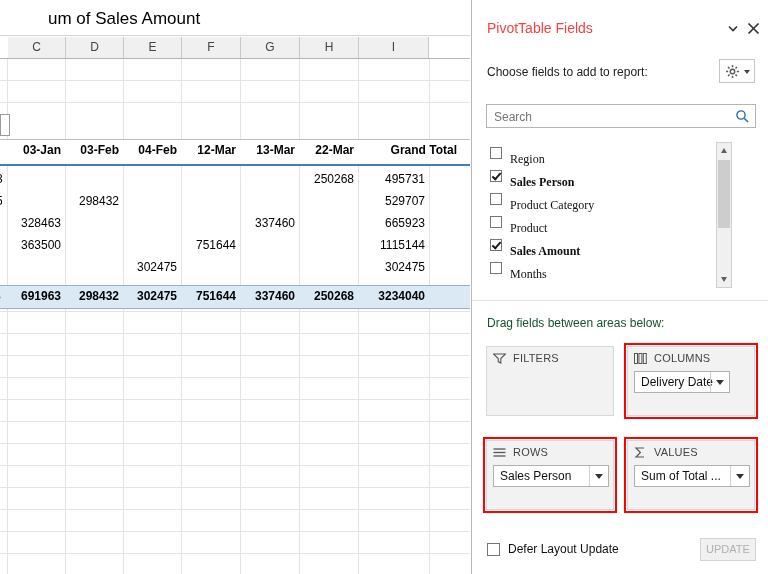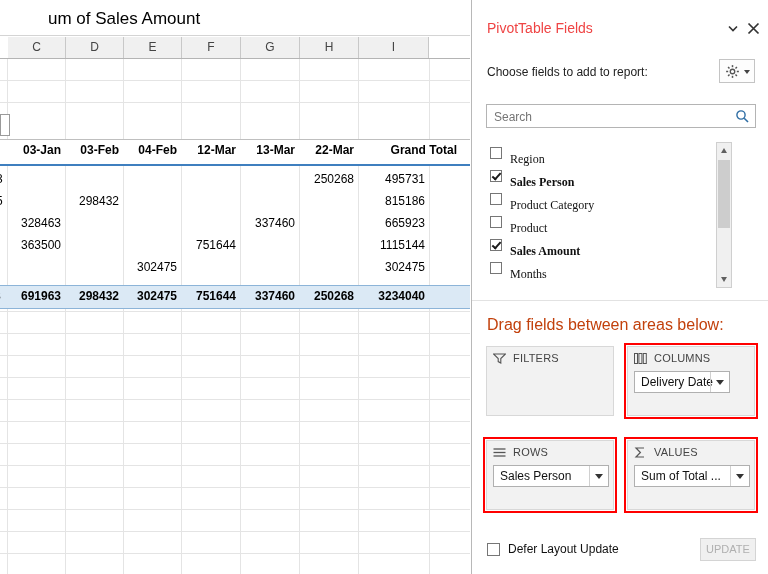--- a/index.html
+++ b/index.html
@@ -283,22 +283,22 @@
   .sb-thumb {
     position: absolute;
     left: 1px; top: 17px;
     width: 12px; height: 68px;
     background: #cdcdcd;
   }
 
   .drag-label {
     position: absolute;
     left: 15px; top: 316px;
-    font-size: 16px;
-    color: #c2410c;
+    font-size: 12px;
+    color: #14532d;
   }
 
   .area {
     position: absolute;
     background: #f2f2f2;
     border: 1px solid #d8d8d8;
     box-sizing: border-box;
   }
   .area-title {
     position: absolute;
@@ -438,21 +438,21 @@
       <div class="cell hdr" style="left:358px;top:81px;width:71px;margin-left:32px;">Grand Total</div>
 
       <div>
         <div class="cell" style="left:-4px;top:110px;width:12px;text-align:left;padding-left:0;">3</div>
         <div class="cell" style="left:299px;top:110px;width:59px;">250268</div>
         <div class="cell" style="left:358px;top:110px;width:71px;">495731</div>
       </div>
       <div>
         <div class="cell" style="left:-4px;top:132px;width:12px;text-align:left;padding-left:0;">5</div>
         <div class="cell" style="left:65px;top:132px;width:58px;">298432</div>
-        <div class="cell" style="left:358px;top:132px;width:71px;">815186</div>
+        <div class="cell" style="left:358px;top:132px;width:71px;">529707</div>
       </div>
       <div>
         <div class="cell" style="left:7px;top:154px;width:58px;">328463</div>
         <div class="cell" style="left:240px;top:154px;width:59px;">337460</div>
         <div class="cell" style="left:358px;top:154px;width:71px;">665923</div>
       </div>
       <div>
         <div class="cell" style="left:7px;top:176px;width:58px;">363500</div>
         <div class="cell" style="left:181px;top:176px;width:59px;">751644</div>
         <div class="cell" style="left:358px;top:176px;width:71px;">1115144</div>

